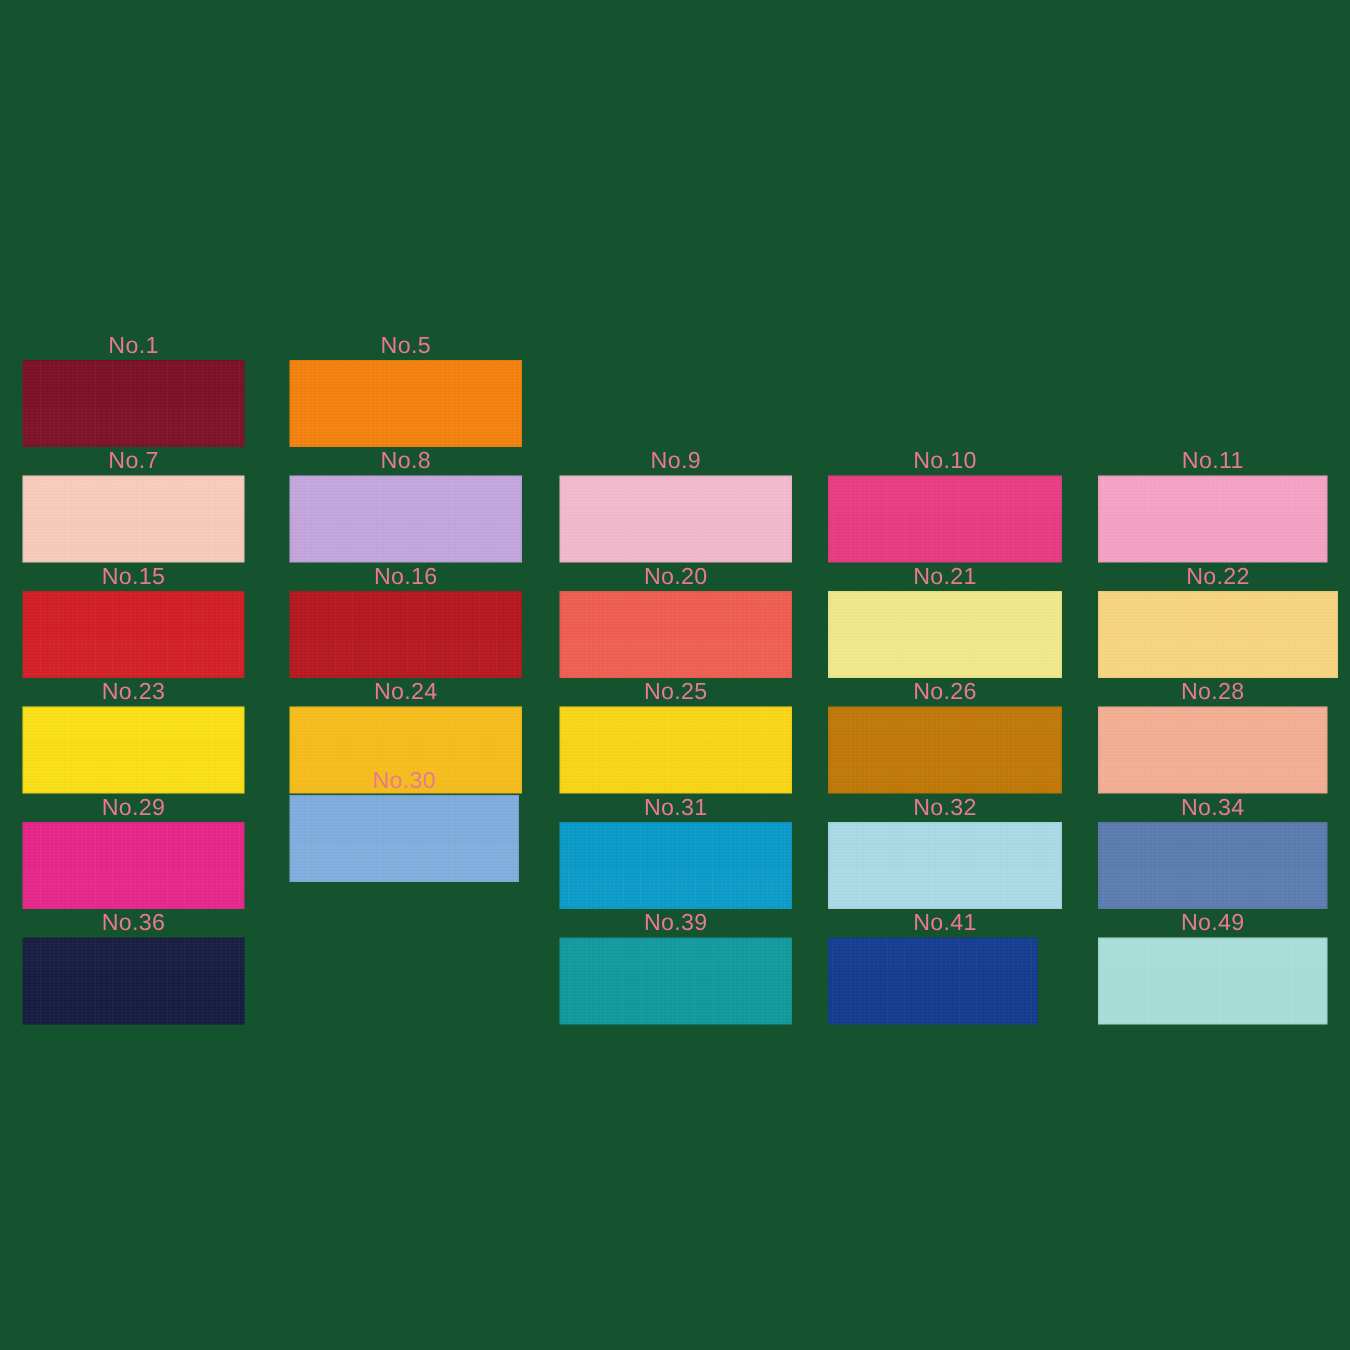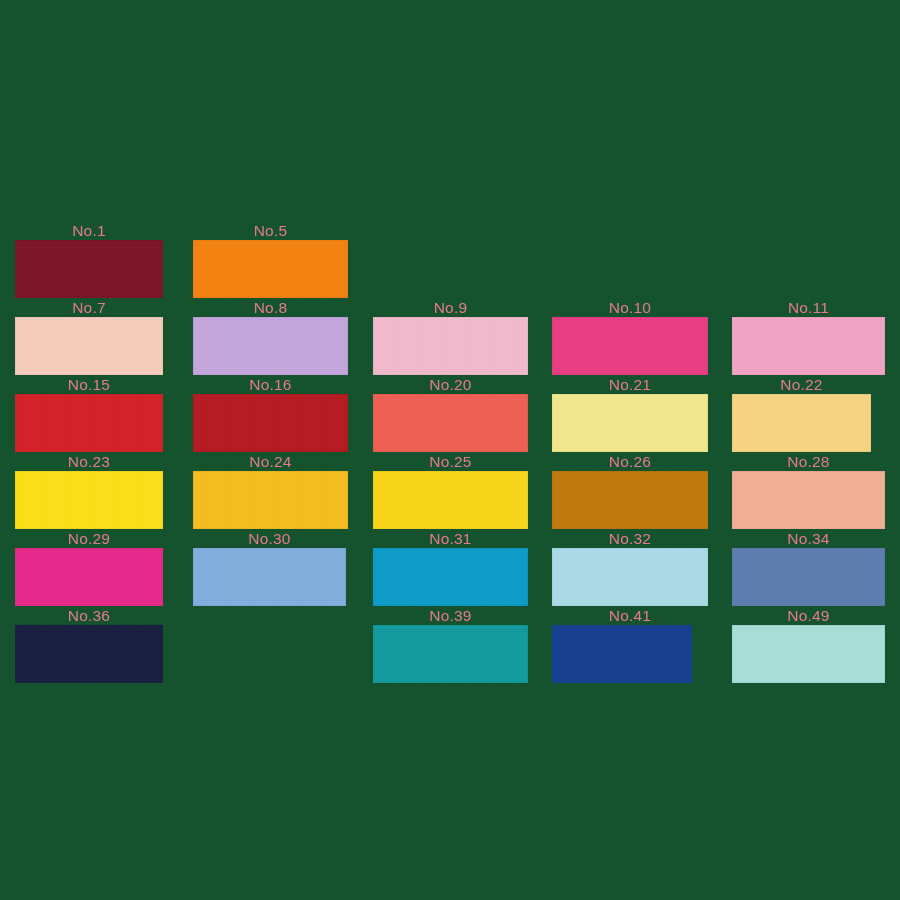--- a/index.html
+++ b/index.html
@@ -104,21 +104,21 @@
       <div class="swatch-chip" style="background: rgb(181, 25, 31);"></div>
     </div>
     <div class="swatch-cell" style="left: 373px; top: 376px; width: 155px; height: 76px;">
       <div class="swatch-label" style="color: rgb(232, 121, 143);">No.20</div>
       <div class="swatch-chip" style="background: rgb(240, 94, 82);"></div>
     </div>
     <div class="swatch-cell" style="left: 552px; top: 376px; width: 156px; height: 76px;">
       <div class="swatch-label" style="color: rgb(232, 121, 143);">No.21</div>
       <div class="swatch-chip" style="background: rgb(242, 232, 140);"></div>
     </div>
-    <div class="swatch-cell" style="left: 732px; top: 376px; width: 139px; height: 76px; border-radius: 15px;">
+    <div class="swatch-cell" style="left: 732px; top: 376px; width: 160px; height: 76px; border-radius: 15px;">
       <div class="swatch-label" style="color: rgb(232, 121, 143);">No.22</div>
       <div class="swatch-chip" style="background: rgb(247, 213, 128);"></div>
     </div>
     <div class="swatch-cell" style="left: 15px; top: 453px; width: 148px; height: 76px;">
       <div class="swatch-label" style="color: rgb(232, 121, 143);">No.23</div>
       <div class="swatch-chip" style="background: rgb(251, 224, 22);"></div>
     </div>
     <div class="swatch-cell" style="left: 193px; top: 453px; width: 155px; height: 76px;">
       <div class="swatch-label" style="color: rgb(232, 121, 143);">No.24</div>
       <div class="swatch-chip" style="background: rgb(246, 189, 27);"></div>
@@ -132,21 +132,21 @@
       <div class="swatch-chip" style="background: rgb(192, 120, 8);"></div>
     </div>
     <div class="swatch-cell" style="left: 732px; top: 453px; width: 153px; height: 76px;">
       <div class="swatch-label" style="color: rgb(232, 121, 143);">No.28</div>
       <div class="swatch-chip" style="background: rgb(244, 174, 148);"></div>
     </div>
     <div class="swatch-cell" style="left: 15px; top: 530px; width: 148px; height: 76px;">
       <div class="swatch-label" style="color: rgb(232, 121, 143);">No.29</div>
       <div class="swatch-chip" style="background: rgb(232, 38, 139);"></div>
     </div>
-    <div class="swatch-cell" style="left: 193px; top: 530px; width: 153px; height: 76px;">
+    <div class="swatch-cell" style="left: 193px; top: 512px; width: 153px; height: 76px;">
       <div class="swatch-label" style="color: rgb(232, 121, 143);">No.30</div>
       <div class="swatch-chip" style="background: rgb(128, 174, 222);"></div>
     </div>
     <div class="swatch-cell" style="left: 373px; top: 530px; width: 155px; height: 76px;">
       <div class="swatch-label" style="color: rgb(232, 121, 143);">No.31</div>
       <div class="swatch-chip" style="background: rgb(11, 155, 201);"></div>
     </div>
     <div class="swatch-cell" style="left: 552px; top: 530px; width: 156px; height: 76px;">
       <div class="swatch-label" style="color: rgb(232, 121, 143);">No.32</div>
       <div class="swatch-chip" style="background: rgb(171, 219, 232);"></div>

